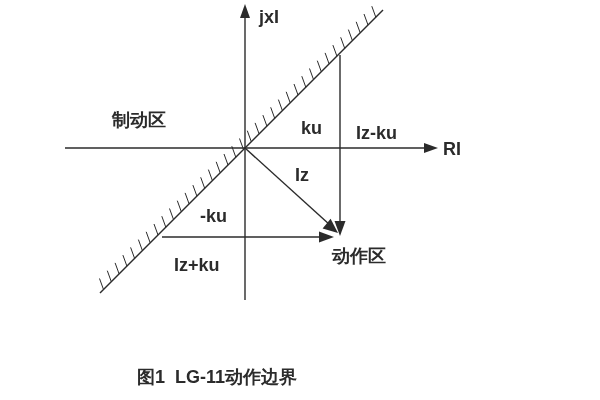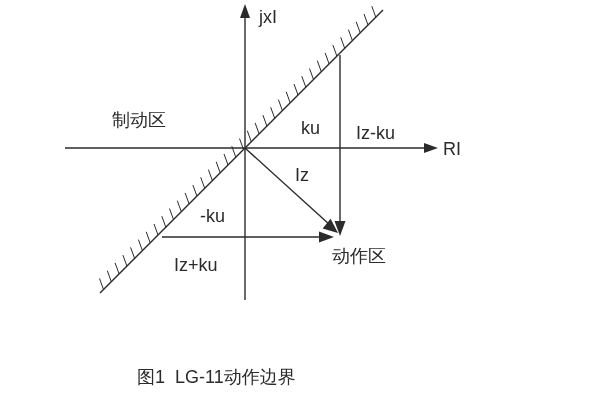--- a/index.html
+++ b/index.html
@@ -7,20 +7,21 @@
     padding: 0;
     background: #ffffff;
   }
   .stage {
     position: relative;
     width: 600px;
     height: 400px;
     background: #ffffff;
     overflow: hidden;
     font-family: "Liberation Sans", "DejaVu Sans", sans-serif;
+    font-weight: bold;
   }
   .stage svg {
     position: absolute;
     left: 0;
     top: 0;
   }
   .ln {
     stroke: #2b2b2b;
     stroke-width: 1.4;
     fill: none;

